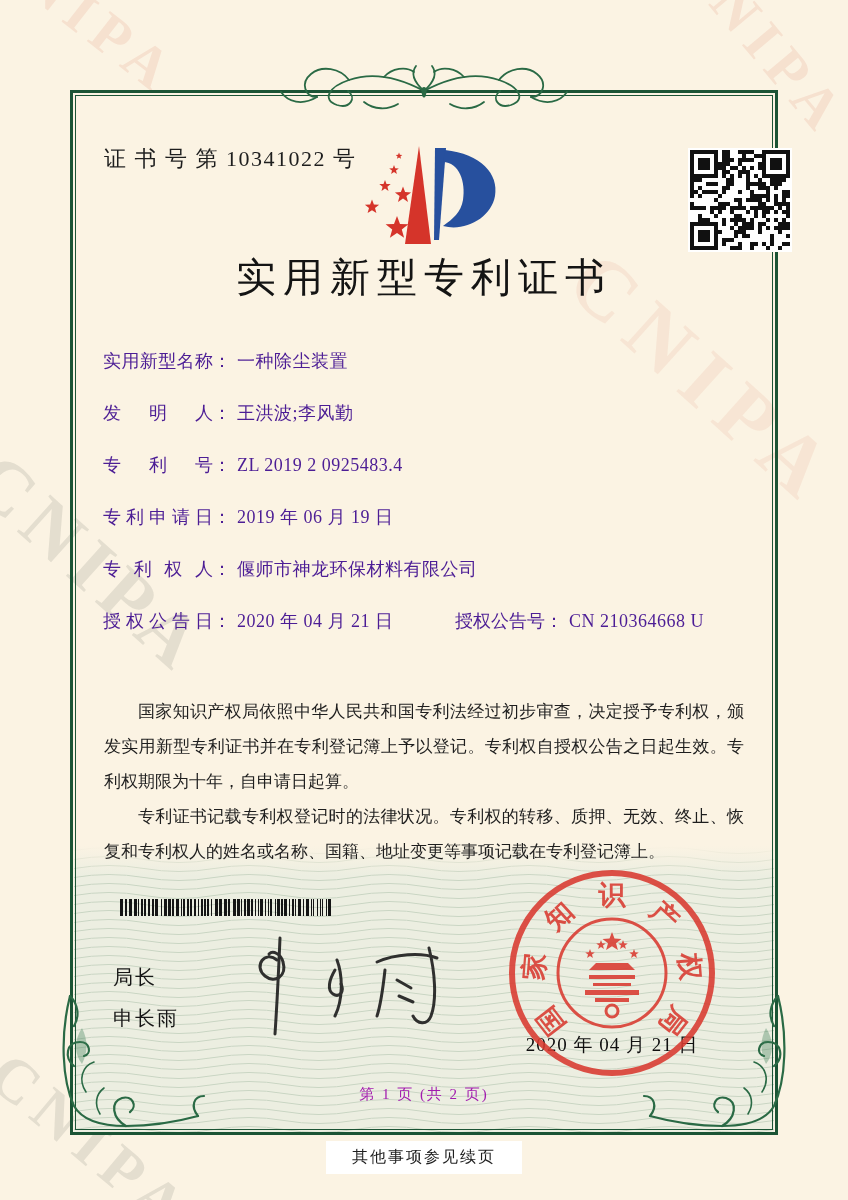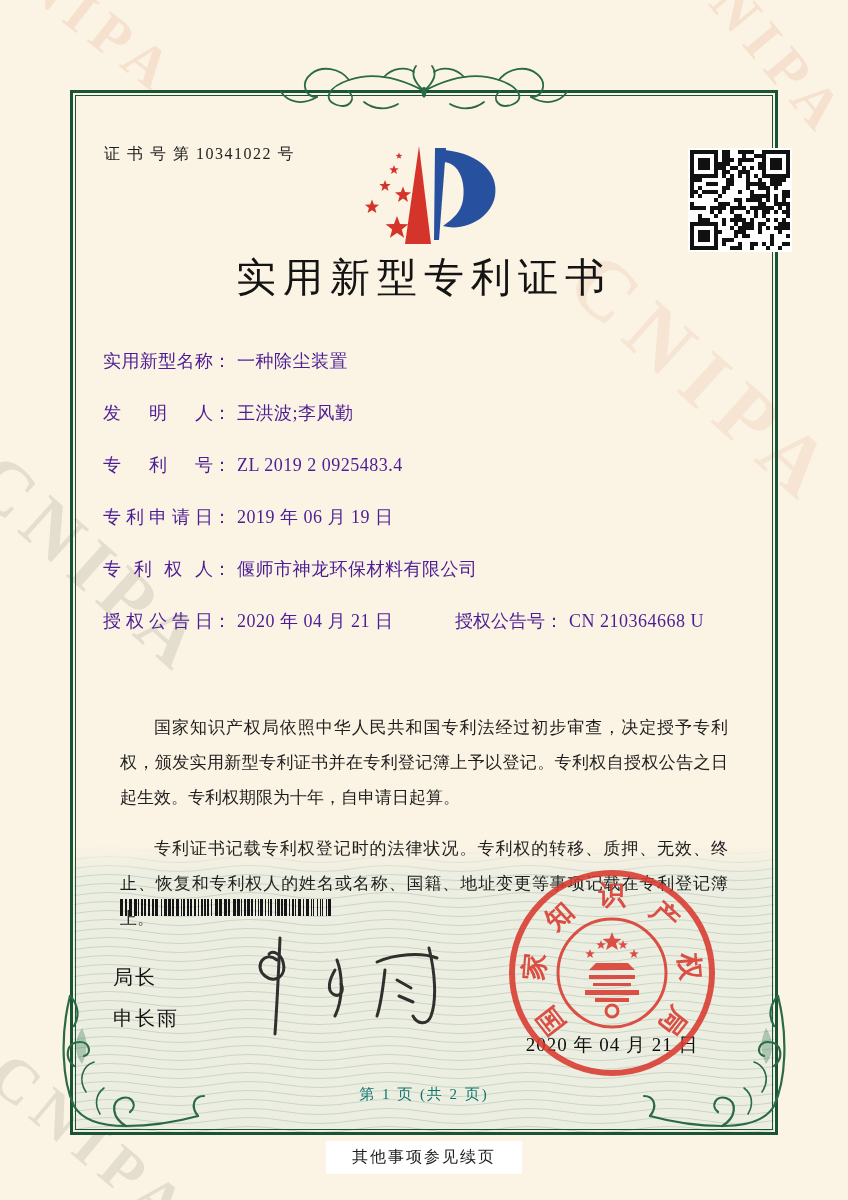--- a/index.html
+++ b/index.html
@@ -15,51 +15,51 @@
   
   .band-wrap{position:absolute;left:74px;top:846px;width:700px;height:286px;z-index:2;}
 
   
   .frame{position:absolute;left:70px;top:90px;width:708px;height:1045px;
          border:3px solid #1b5435;box-sizing:border-box;z-index:3;pointer-events:none;}
   .frame::before{content:"";position:absolute;inset:2px;border:1px solid #1b5435;}
 
   .orn{position:absolute;z-index:4;pointer-events:none;}
 
-  .cert-no{position:absolute;left:104px;top:144px;z-index:5;font-size:16px;
+  .cert-no{position:absolute;left:104px;top:144px;z-index:5;font-size:22px;
            letter-spacing:1.5px;color:#1e1e1e;}
   .logo{position:absolute;left:349px;top:140px;z-index:5;}
   .qr{position:absolute;left:688px;top:148px;width:104px;height:104px;background:#fff;
       z-index:5;padding:2px;box-sizing:border-box;}
   .title{position:absolute;left:0;top:250px;width:848px;text-align:center;z-index:5;
          font-size:40px;font-weight:400;letter-spacing:7px;color:#141414;}
 
   .fields{position:absolute;left:103px;top:349px;width:650px;z-index:5;}
   .frow{position:relative;height:52px;font-size:18px;color:#4c1d95;}
   .flabel{display:inline-block;width:110px;text-align:justify;text-align-last:justify;
           vertical-align:top;}
   .fvalue{margin-left:6px;letter-spacing:0.5px;}
   .grant2{position:absolute;left:352px;top:0;}
 
   .body-text{position:absolute;left:104px;top:694px;width:640px;z-index:5;
              font-size:17px;line-height:35px;color:#1e1e1e;}
-  .body-text p{margin:16px;text-indent:2em;text-align:justify;}
+  .body-text p{margin:0;text-indent:2em;text-align:justify;}
 
   .barcode{position:absolute;left:120px;top:899px;z-index:5;}
   .director{position:absolute;left:113px;top:964px;z-index:5;font-size:20px;
             letter-spacing:2px;color:#161616;}
   .director div{margin-bottom:14px;}
   .sig{position:absolute;left:225px;top:932px;z-index:5;}
 
   .seal-date{position:absolute;left:505px;top:1032px;width:214px;text-align:center;
              z-index:5;font-size:19px;letter-spacing:1px;color:#101010;}
   .seal{position:absolute;left:505px;top:866px;z-index:6;opacity:0.88;}
 
   .page-info{position:absolute;left:70px;top:1085px;width:708px;text-align:center;
-             z-index:5;font-size:15px;letter-spacing:2px;color:#0f766e;}
+             z-index:5;font-size:15px;letter-spacing:2px;color:#a21caf;}
   .cont-note{position:absolute;left:50%;top:1141px;transform:translateX(-50%);
              background:#fff;padding:6px 26px;z-index:5;font-size:16px;
              letter-spacing:2px;color:#1e1e1e;}
 </style>
 </head>
 <body>
 
 <div id="page">
 
   <span class="wm pink" style="left:-34px;top:-22px;font-size:58px;transform:rotate(38deg);">CNIPA</span>

